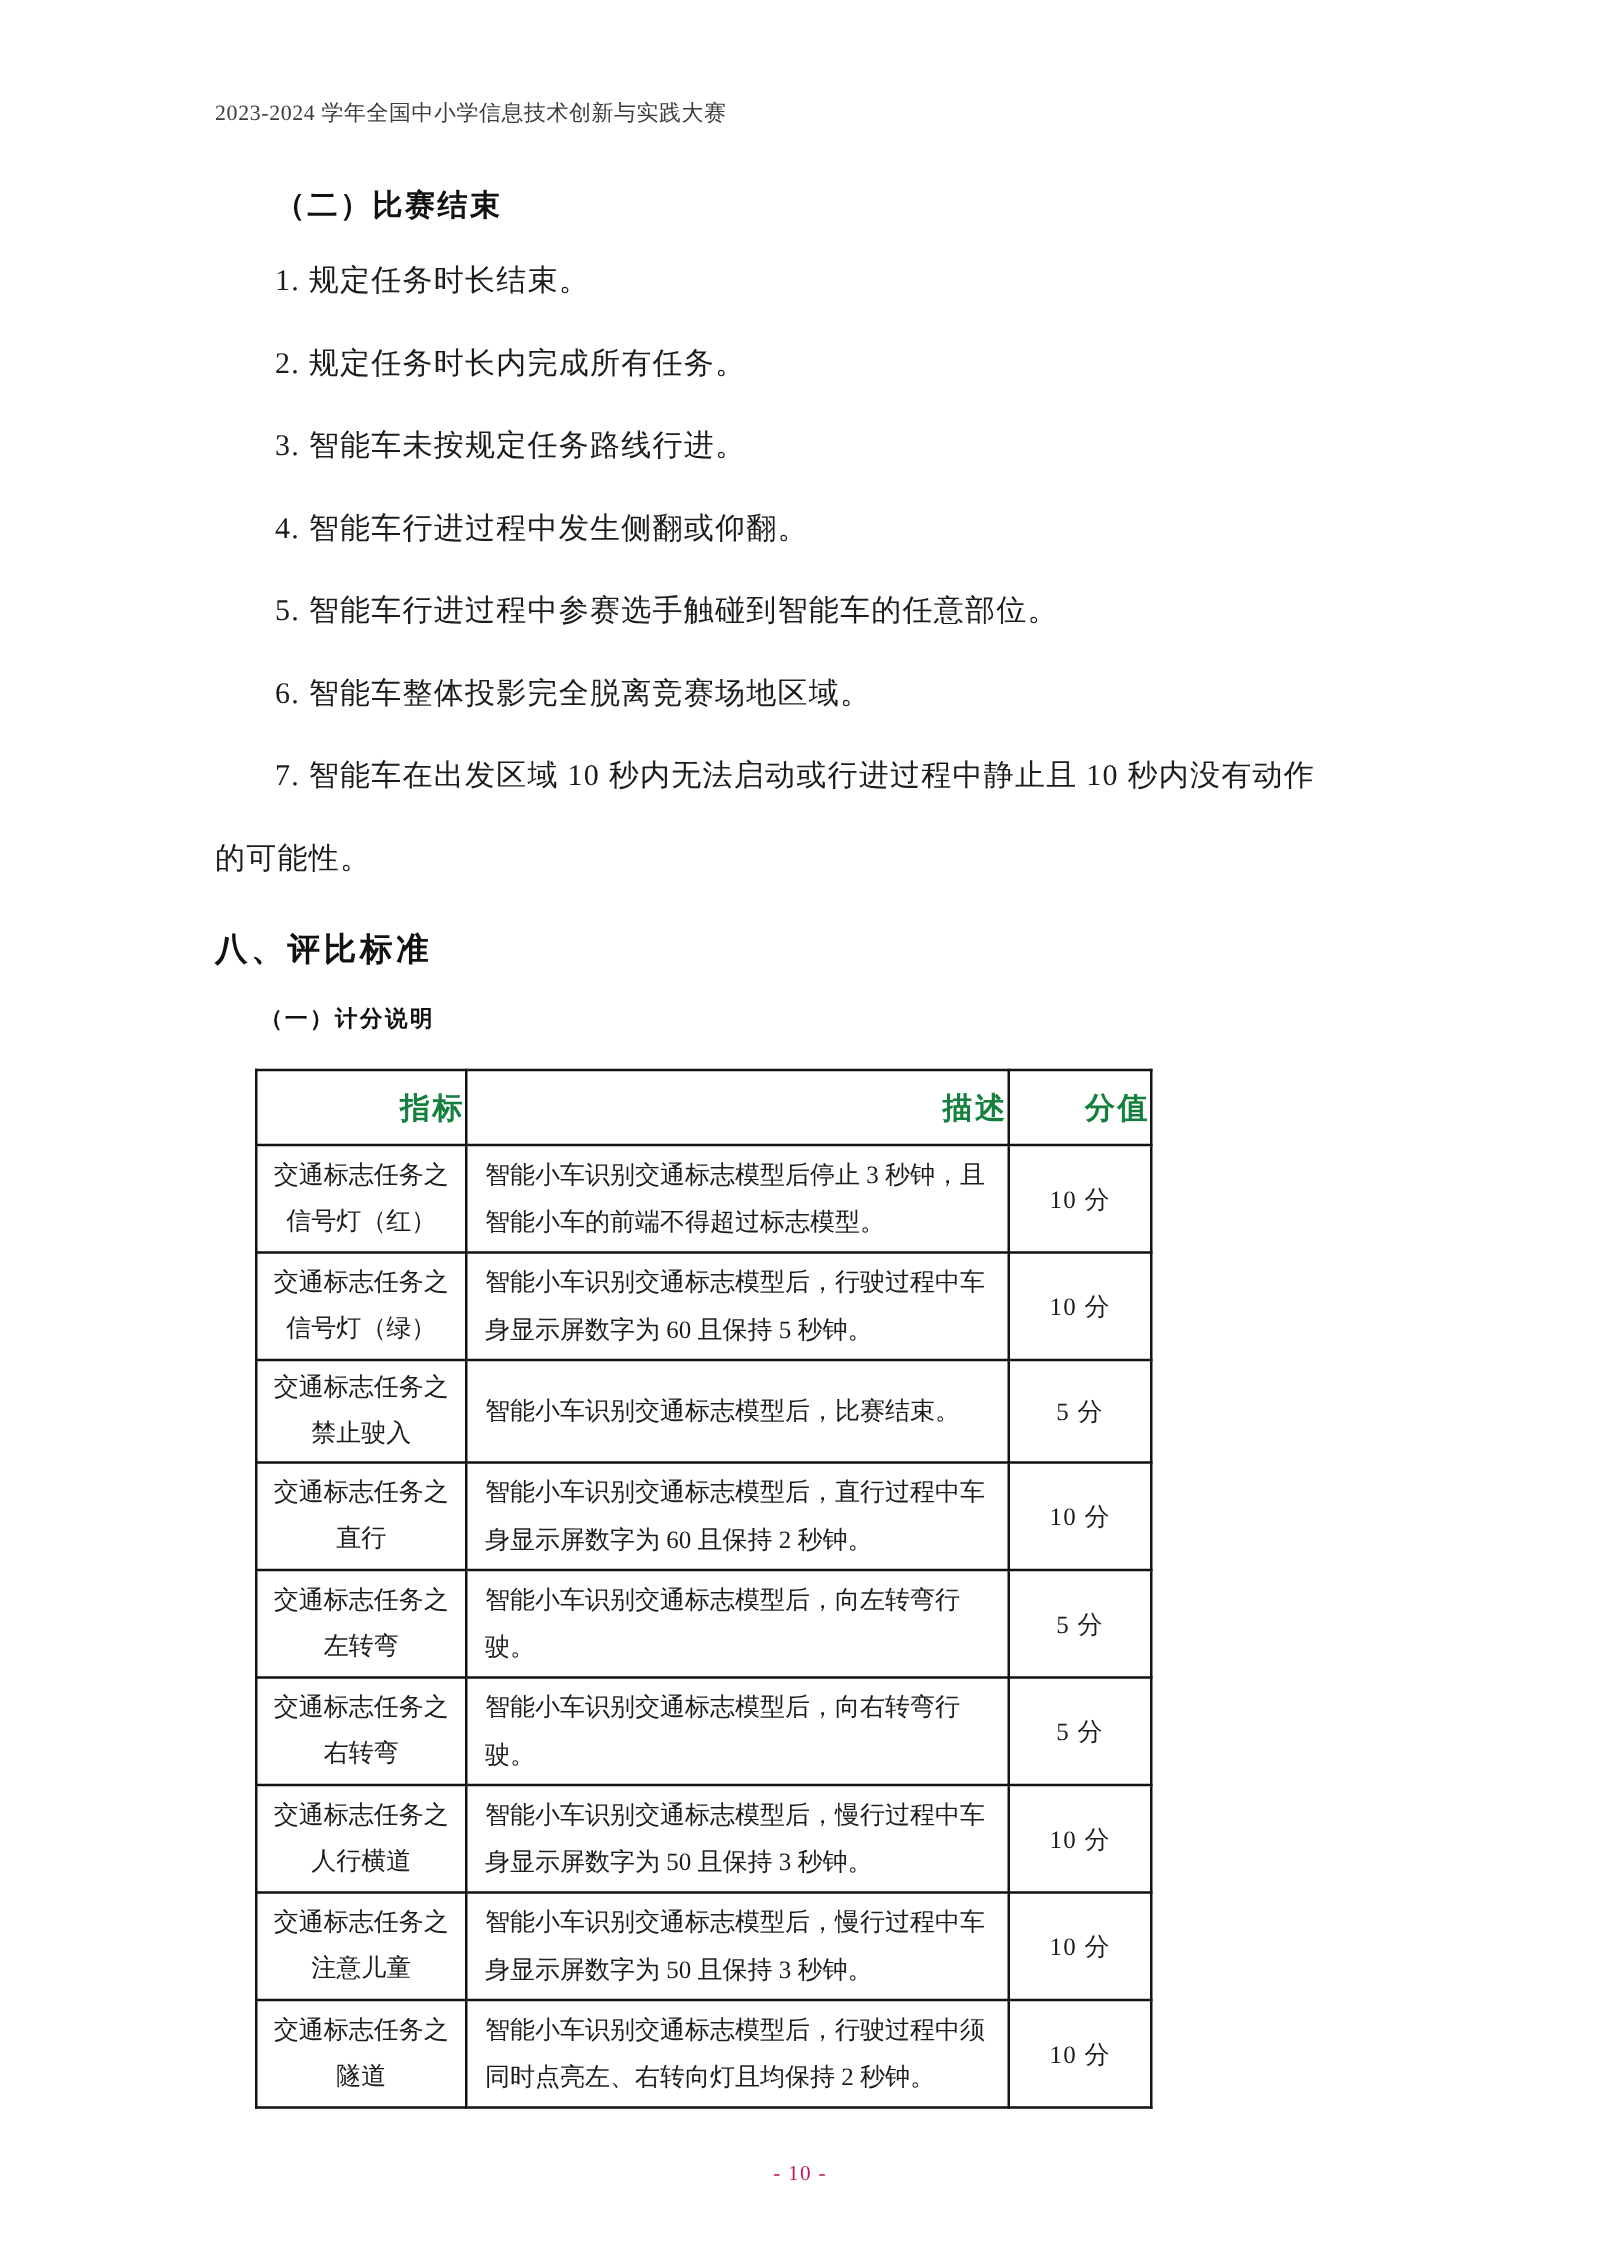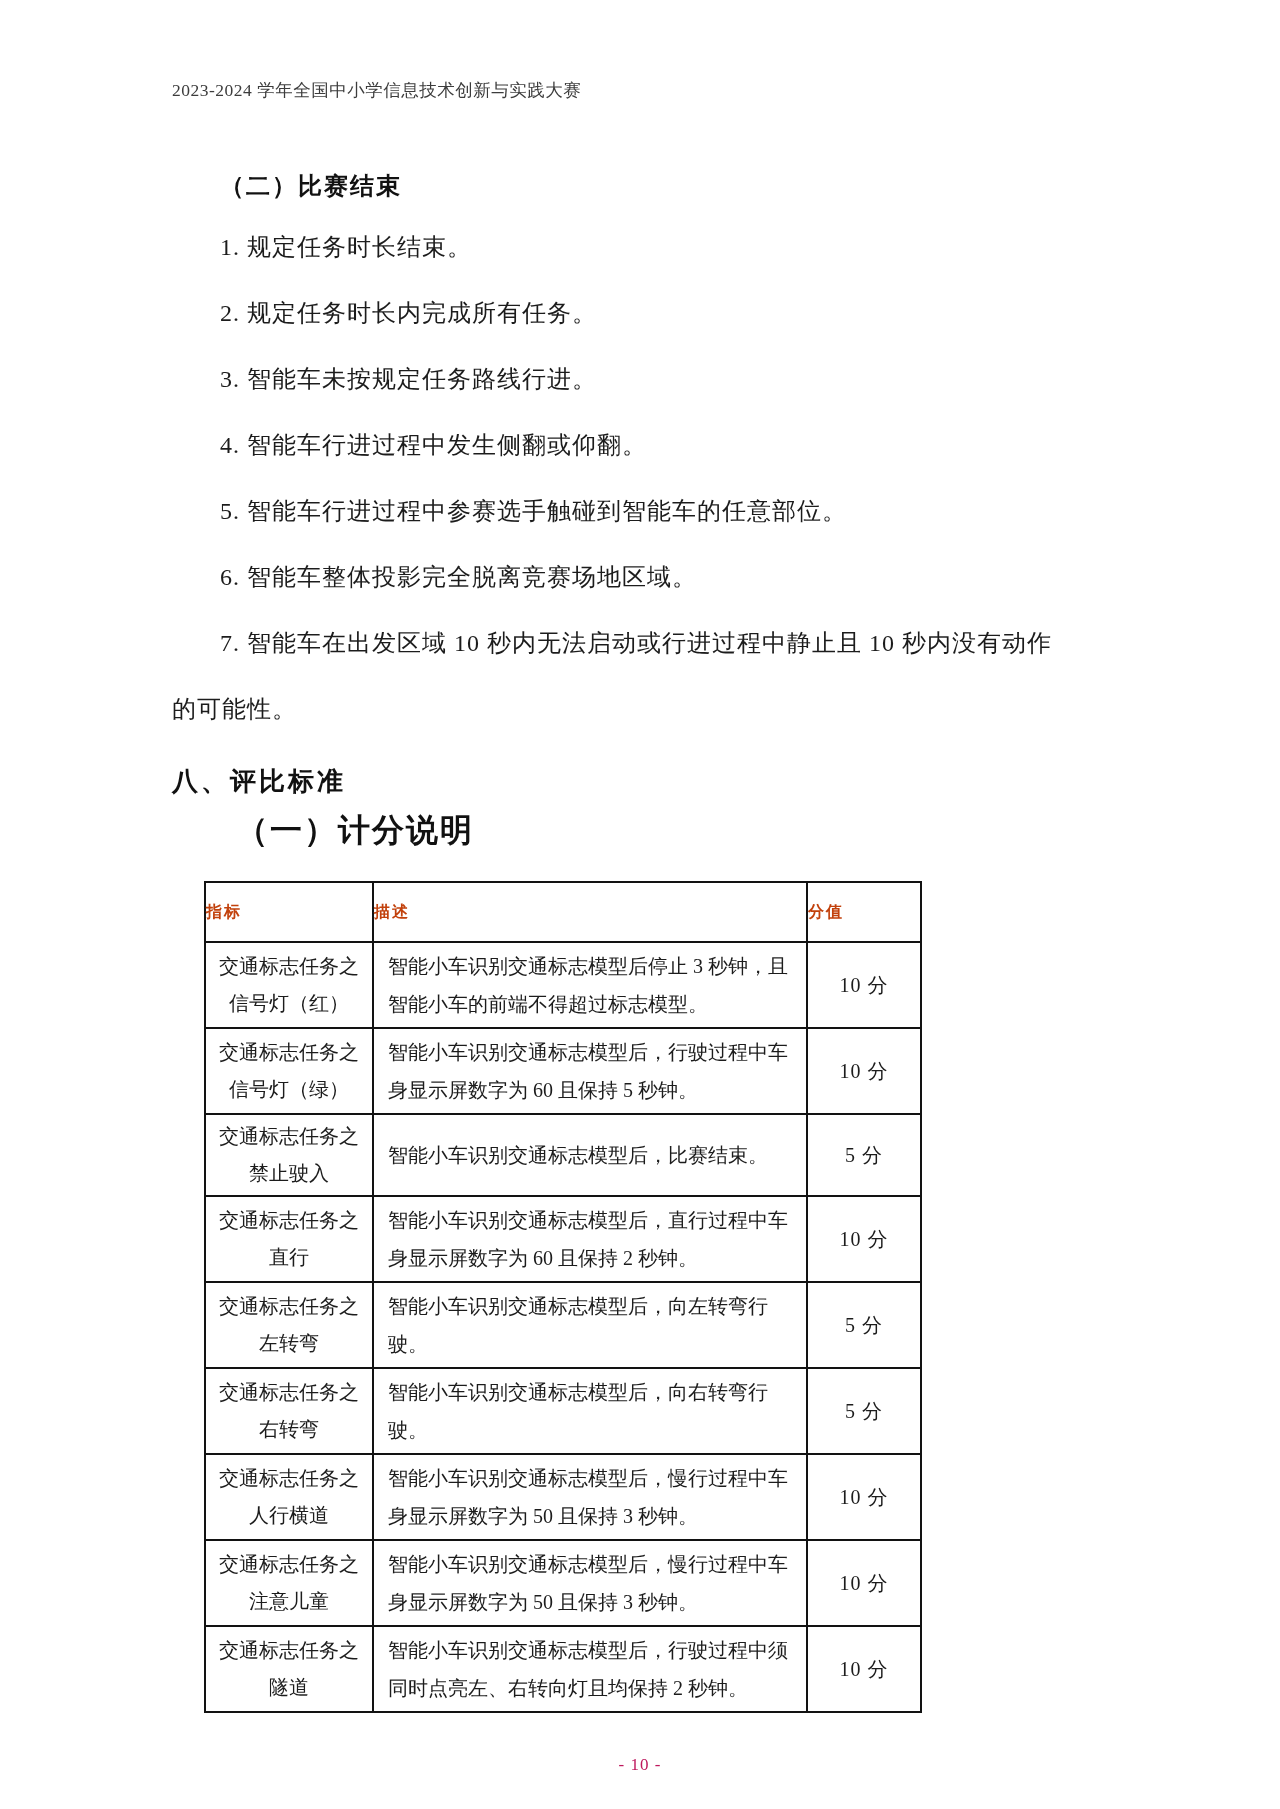--- a/index.html
+++ b/index.html
@@ -12,21 +12,21 @@
     font-family:"Liberation Serif","DejaVu Serif",serif;
     color:#1c1c1c;
     overflow:hidden;
   }
   .doc-header {
     font-size:17.5px;
     color:#3c3c3c;
     letter-spacing:0.5px;
   }
   .sec-title {
-    margin-top:68px;
+    margin-top:46px;
     font-size:24px;
     font-weight:bold;
     text-indent:2em;
     letter-spacing:2px;
     color:#111;
   }
   .items { margin-top:12px; }
   .list-item {
     font-size:24px;
     line-height:66px;
@@ -34,44 +34,44 @@
     letter-spacing:1px;
   }
   .chapter-title {
     margin-top:22px;
     font-size:26px;
     font-weight:bold;
     letter-spacing:3px;
     color:#111;
   }
   .sub-title {
-    margin-top:10px;
-    font-size:32px;
+    margin-top:26px;
+    font-size:18px;
     font-weight:bold;
     text-indent:2em;
     letter-spacing:2px;
     color:#111;
   }
   table.score {
     border-collapse:collapse;
     table-layout:fixed;
     margin-top:28px;
     margin-left:32px;
     width:716px;
   }
   table.score th, table.score td {
     border:2px solid #121212;
   }
   table.score th {
     height:60px;
-    font-size:16px;
+    font-size:24px;
     font-weight:bold;
-    text-align:left;
+    text-align:right;
     letter-spacing:2px;
-    color:#c2410c;
+    color:#15803d;
   }
   table.score td {
     height:77px;
     font-size:20px;
     vertical-align:middle;
     color:#1c1c1c;
   }
   td.c1 { text-align:center; line-height:1.85; padding:3px 12px; }
   td.c2 { text-align:left;  line-height:1.9;  padding:4px 10px 4px 14px; }
   td.c3 { text-align:center; letter-spacing:1px; }

